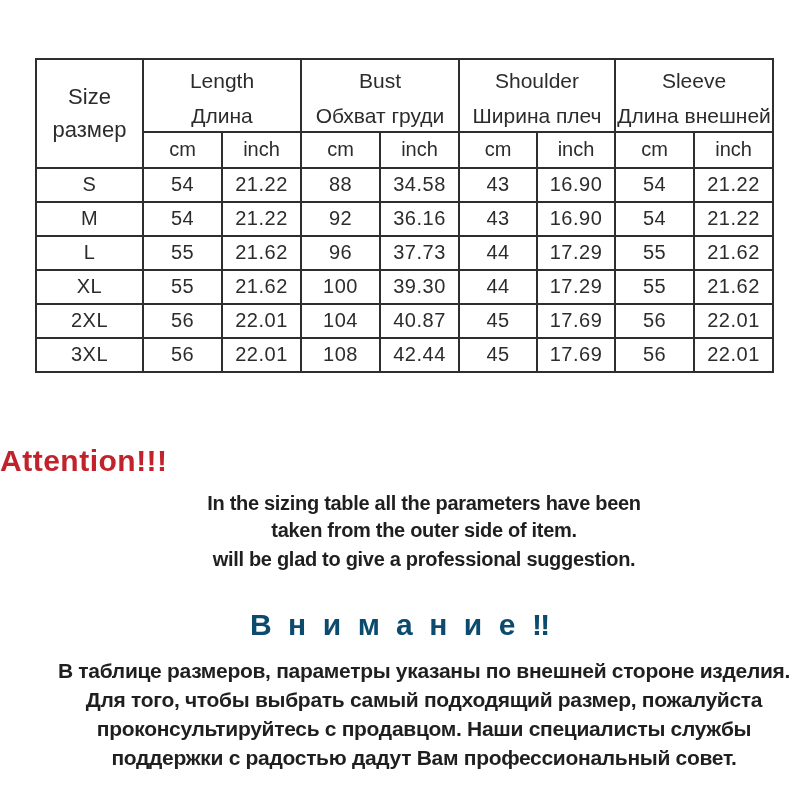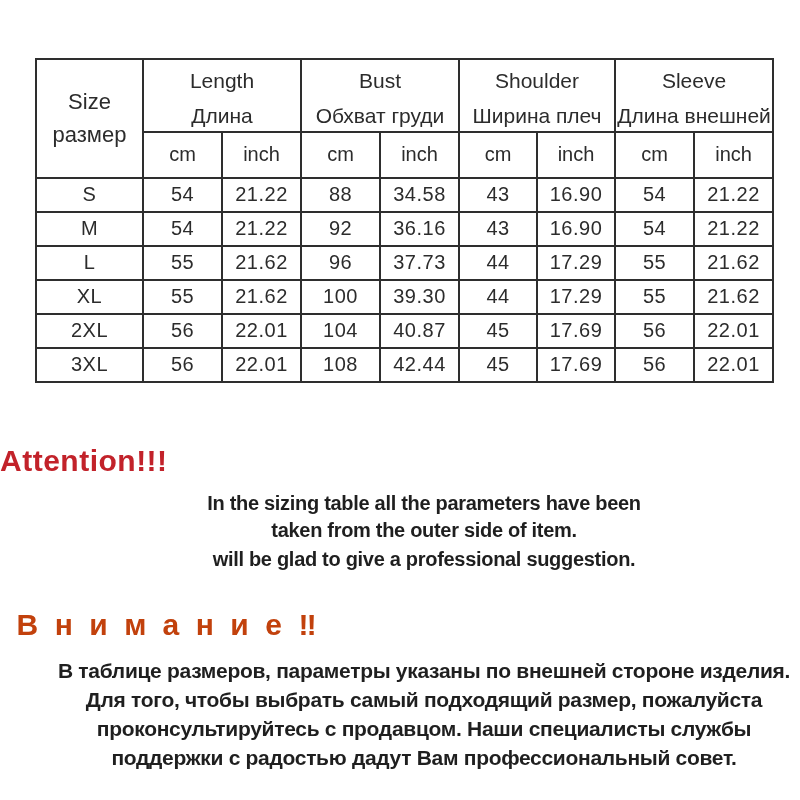--- a/index.html
+++ b/index.html
@@ -29,21 +29,21 @@
   .size-table td {
     border: 2px solid #2e2e2e;
     text-align: center;
     vertical-align: middle;
     font-weight: 400;
     color: #2c2c2c;
     padding: 0;
     overflow: hidden;
   }
   .size-table thead tr.group-row { height: 59px; padding-left: 28px; }
-  .size-table thead tr.units-row { height: 46px; margin-top: 16px; }
+  .size-table thead tr.units-row { height: 36px; margin-top: 16px; }
   .size-table tbody tr { height: 34px; }
   .size-table .group-head { font-size: 21px; line-height: 1.4; }
   .size-table .group-head span { display: block; margin-top: 6px; }
   .size-table .size-head { font-size: 22px; line-height: 1.5; }
   .size-table .size-head span { display: block; }
   .size-table .units-row td { font-size: 20px; }
   .size-table tbody td { font-size: 20px; letter-spacing: 0.5px; }
 
   
   .note-line { white-space: nowrap; margin-left: 48px; }
@@ -68,24 +68,24 @@
     line-height: 27px;
     letter-spacing: -0.3px;
   }
   .en-para1 { top: 490px; }
   .en-para2 { top: 546px; }
   .ru-title {
     position: absolute;
     top: 608px;
     left: 0;
     width: 100%;
-    text-align: left;
+    text-align: center;
     font-size: 30px;
     font-weight: 700;
-    color: #c2410c;
+    color: #0c4a6e;
     letter-spacing: 0.55em;
     text-indent: 0.55em;
   }
   .ru-para {
     position: absolute;
     top: 656px;
     left: 0;
     width: 100%;
     text-align: center;
     font-size: 21px;

